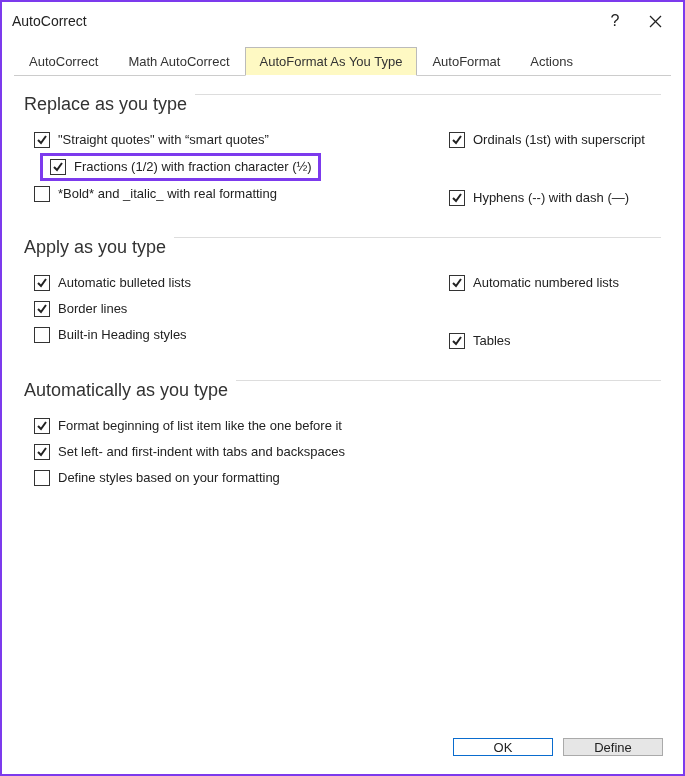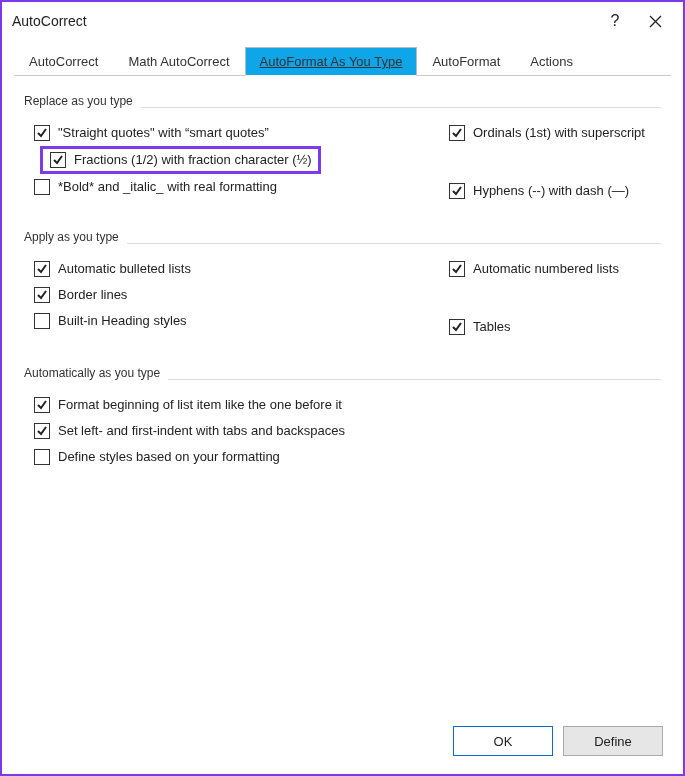--- a/index.html
+++ b/index.html
@@ -43,36 +43,35 @@
   border: 1px solid transparent;
   border-bottom: none;
   cursor: pointer;
   font-size: 13px;
   position: relative;
   top: 1px;
   color: #333;
 }
 .tab.active {
   border-color: #bbb;
-  background: #0ea5e9;
+  background: #fef9c3;
   border-bottom: 1px solid #fff;
-  text-decoration: underline;
 }
 
 .content {
   padding: 18px 22px 10px 22px;
 }
 
 .group {
   margin-bottom: 26px;
 }
 .group-header {
   display: flex;
-  align-items: flex-end;
-  font-size: 12px;
+  align-items: flex-start;
+  font-size: 18px;
   color: #333;
   margin-bottom: 12px;
 }
 .group-header .line {
   flex: 1;
   height: 1px;
   background: #ddd;
   margin-left: 8px;
 }
 
@@ -116,21 +115,21 @@
 
 .buttons {
   position: absolute;
   bottom: 18px;
   right: 20px;
   display: flex;
   gap: 10px;
 }
 .btn {
   width: 100px;
-  height: 30px;
+  height: 18px;
   border: 1px solid #aaa;
   background: #e6e6e6;
   font-size: 13px;
   display: flex;
   align-items: center;
   justify-content: center;
   cursor: pointer;
 }
 .btn.primary {
   border: 1.5px solid #0a6cce;

